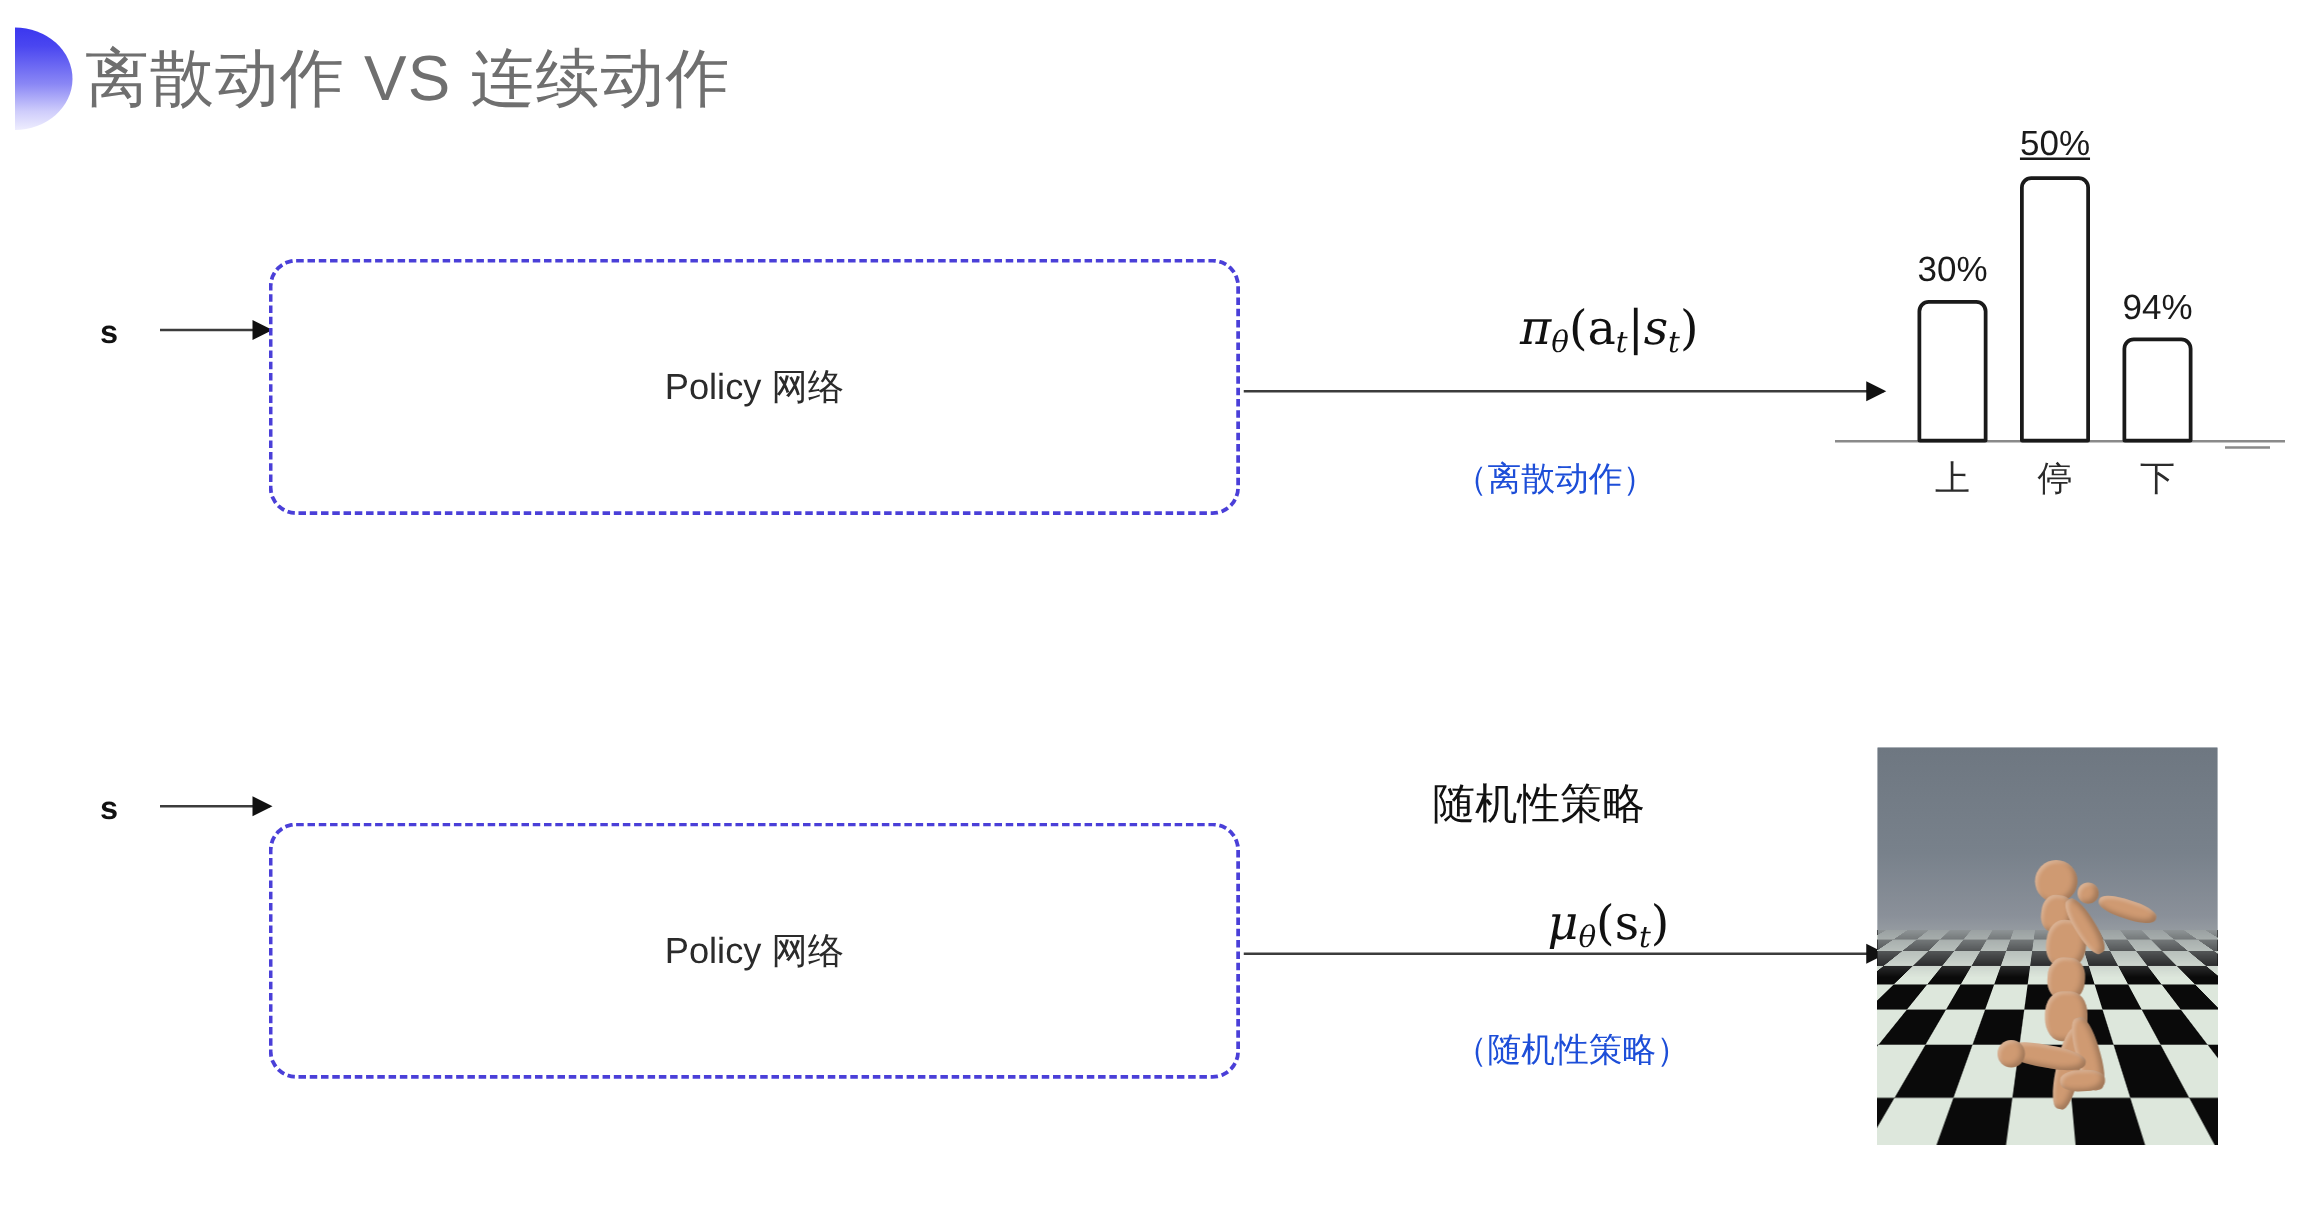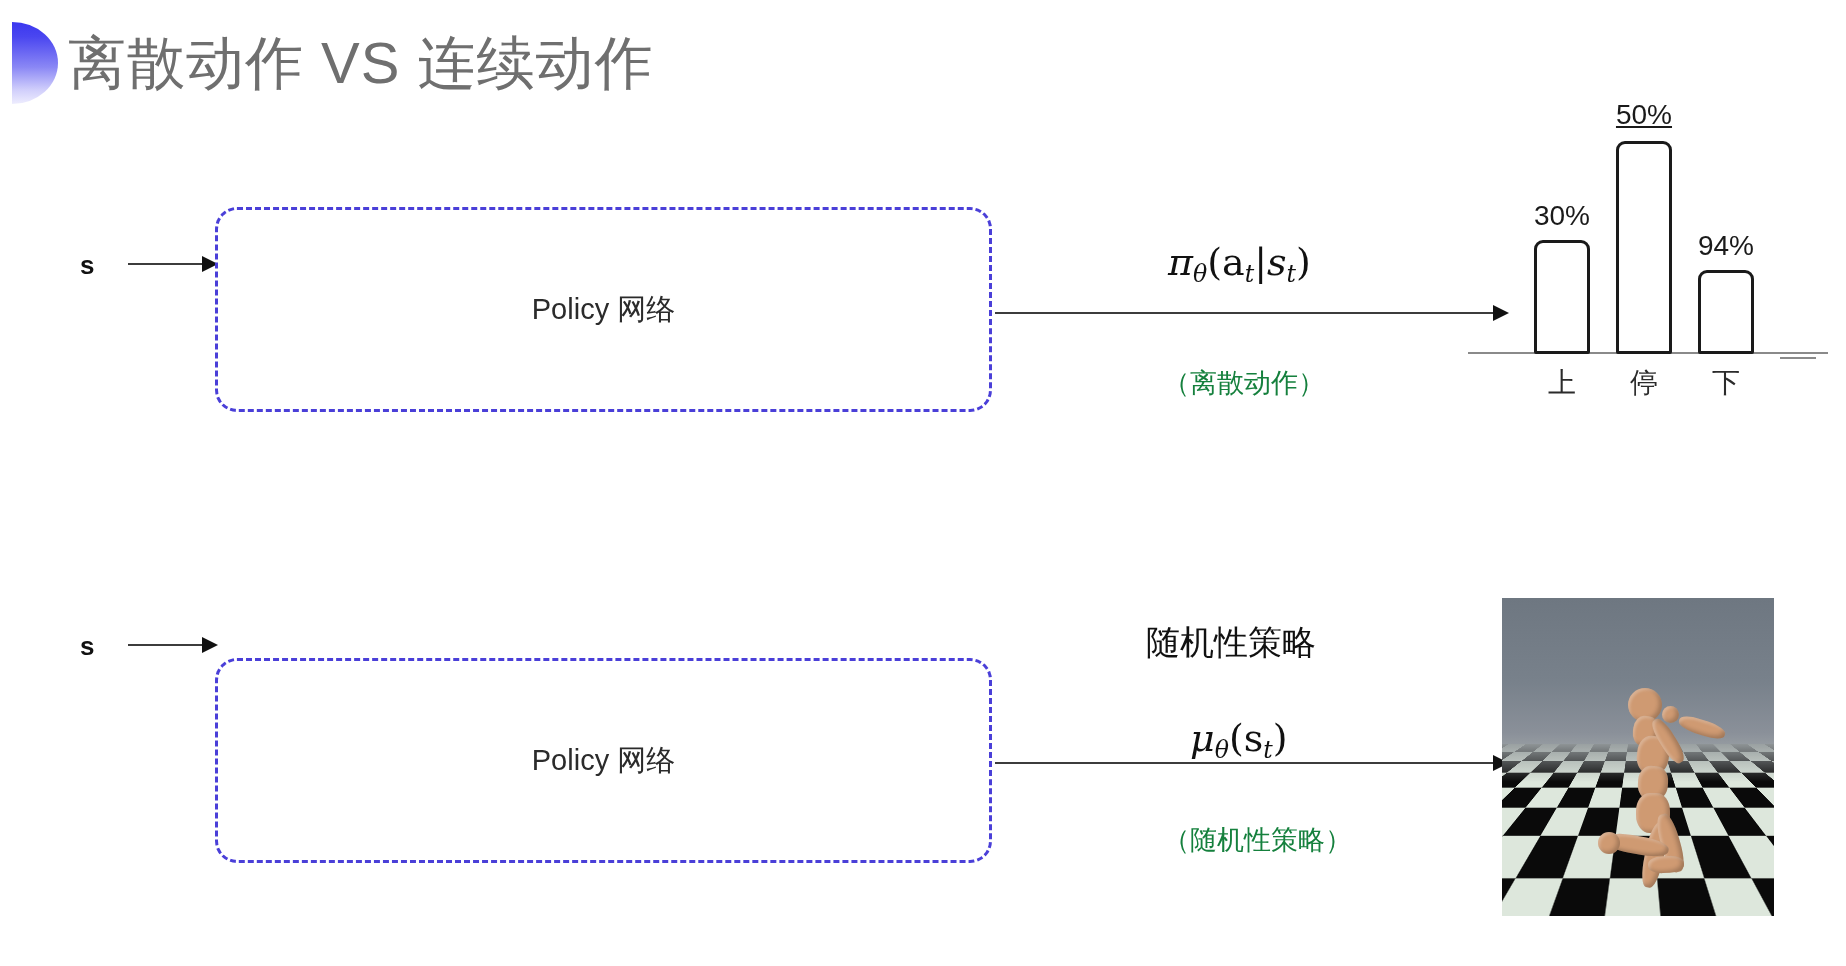--- a/index.html
+++ b/index.html
@@ -26,21 +26,21 @@
     width: 46px;
     height: 82px;
     border-top-right-radius: 46px 41px;
     border-bottom-right-radius: 46px 41px;
     background: linear-gradient(to bottom, #3b37ef 0%, #4a46f0 18%, #8a87f5 55%, #cfcdfb 82%, #eeedfe 100%);
   }
   #page-title {
     position: absolute;
     left: 68px;
     top: 26px;
-    font-size: 58px;
+    font-size: 51px;
     line-height: 74px;
     letter-spacing: 1px;
     color: #6f6f6f;
     white-space: nowrap;
     font-weight: 400;
   }
 
   
   .state-label {
     position: absolute;
@@ -93,33 +93,34 @@
     color: #111111;
     white-space: nowrap;
   }
   .policy-formula {
     position: absolute;
     font-family: "DejaVu Serif", "Liberation Serif", serif;
     font-style: italic;
     font-size: 38px;
     color: #111111;
     white-space: nowrap;
+    margin-left: 48px;
   }
   .policy-formula .sub {
     font-size: 0.62em;
     vertical-align: -0.28em;
     font-style: italic;
   }
   .policy-formula .paren {
     font-style: normal;
   }
   .policy-note {
     position: absolute;
     font-size: 27px;
-    color: #15803d;
+    color: #1d4ed8;
     white-space: nowrap;
   }
 
   
   #bar-chart {
     position: absolute;
     left: 1468px;
     top: 100px;
     width: 360px;
     height: 300px;

